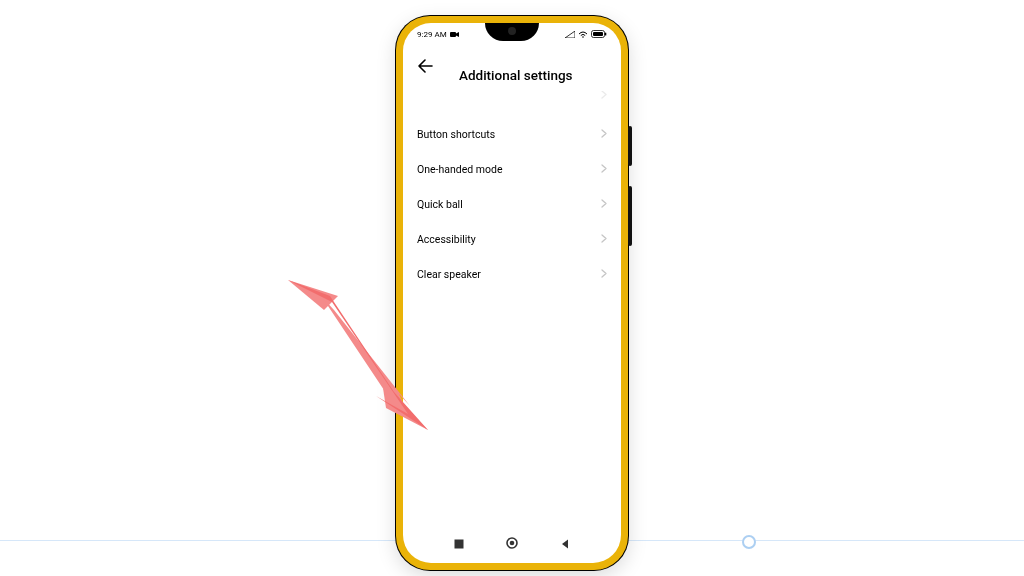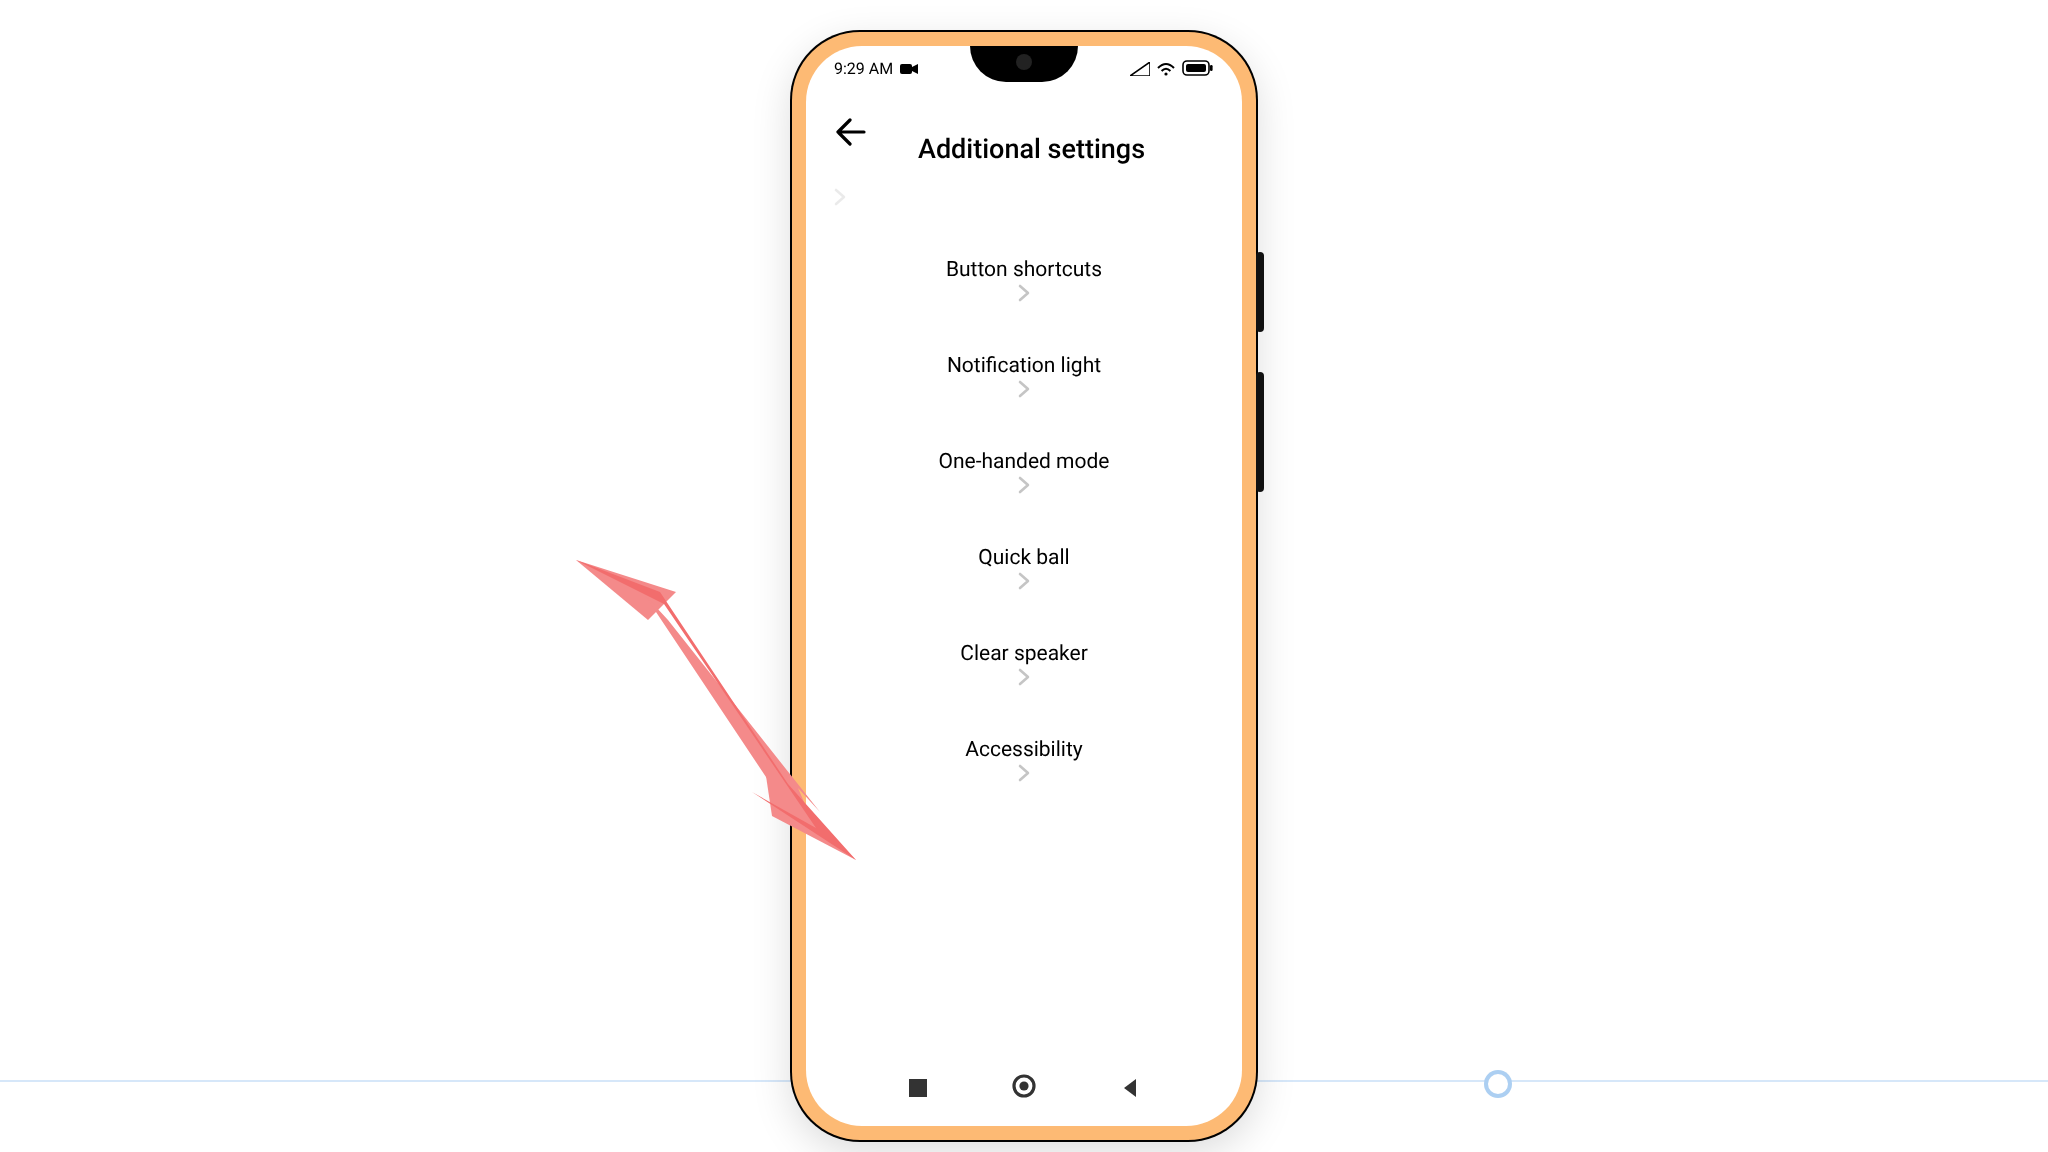--- a/index.html
+++ b/index.html
@@ -42,21 +42,21 @@
     z-index: -1;
   }
 
   
   .phone {
     position: absolute;
     left: 396px;
     top: 16px;
     width: 232px;
     height: 554px;
-    background: #fdba74;
+    background: #eab308;
     border-radius: 34px;
     box-shadow: 0 0 0 1px #000, 0 6px 20px rgba(0,0,0,.15);
   }
   .side-btn {
     position: absolute;
     right: -4px;
     width: 4px;
     background: #111;
     border-radius: 2px;
   }
@@ -132,21 +132,20 @@
   }
   .row {
     display: flex;
     align-items: center;
     justify-content: space-between;
     padding: 11px 14px;
     font-size: 10.5px;
     color: #000;
     cursor: pointer;
     position: relative;
-    flex-direction: column;
   }
   .row.cut {
     padding-top: 1px;
     color: #ddd;
     font-size: 9px;
     min-height: 14px;
     align-items: flex-start;
   }
   .row.cut .chev { opacity: .35; margin-top:-2px;}
   .chev { color: #c5c5c5; }
@@ -284,50 +283,44 @@
             </svg></span>
       </div>
 
       <div class="row">
         <span>Button shortcuts</span>
         <span class="chev"><svg width="6" height="9" viewBox="0 0 6 9">
               <path d="M1 1 L5 4.5 L1 8" fill="none" stroke="currentColor" stroke-width="1.3" stroke-linecap="round" stroke-linejoin="round"></path>
             </svg></span>
       </div>
 
-      <div class="row">
-        <span>Notification light</span>
-        <span class="chev"><svg width="6" height="9" viewBox="0 0 6 9">
-              <path d="M1 1 L5 4.5 L1 8" fill="none" stroke="currentColor" stroke-width="1.3" stroke-linecap="round" stroke-linejoin="round"></path>
-            </svg></span>
-      </div>
 
       <div class="row">
         <span>One-handed mode</span>
         <span class="chev"><svg width="6" height="9" viewBox="0 0 6 9">
               <path d="M1 1 L5 4.5 L1 8" fill="none" stroke="currentColor" stroke-width="1.3" stroke-linecap="round" stroke-linejoin="round"></path>
             </svg></span>
       </div>
 
       <div class="row">
         <span>Quick ball</span>
         <span class="chev"><svg width="6" height="9" viewBox="0 0 6 9">
               <path d="M1 1 L5 4.5 L1 8" fill="none" stroke="currentColor" stroke-width="1.3" stroke-linecap="round" stroke-linejoin="round"></path>
             </svg></span>
       </div>
 
       <div class="row">
+        <span>Accessibility</span>
+        <span class="chev"><svg width="6" height="9" viewBox="0 0 6 9">
+              <path d="M1 1 L5 4.5 L1 8" fill="none" stroke="currentColor" stroke-width="1.3" stroke-linecap="round" stroke-linejoin="round"></path>
+            </svg></span>
+      </div>
+
+      <div class="row">
         <span>Clear speaker</span>
-        <span class="chev"><svg width="6" height="9" viewBox="0 0 6 9">
-              <path d="M1 1 L5 4.5 L1 8" fill="none" stroke="currentColor" stroke-width="1.3" stroke-linecap="round" stroke-linejoin="round"></path>
-            </svg></span>
-      </div>
-
-      <div class="row">
-        <span>Accessibility</span>
         <span class="chev"><svg width="6" height="9" viewBox="0 0 6 9">
               <path d="M1 1 L5 4.5 L1 8" fill="none" stroke="currentColor" stroke-width="1.3" stroke-linecap="round" stroke-linejoin="round"></path>
             </svg></span>
       </div>
 
       <div class="gap"></div>
 
 
 
 

